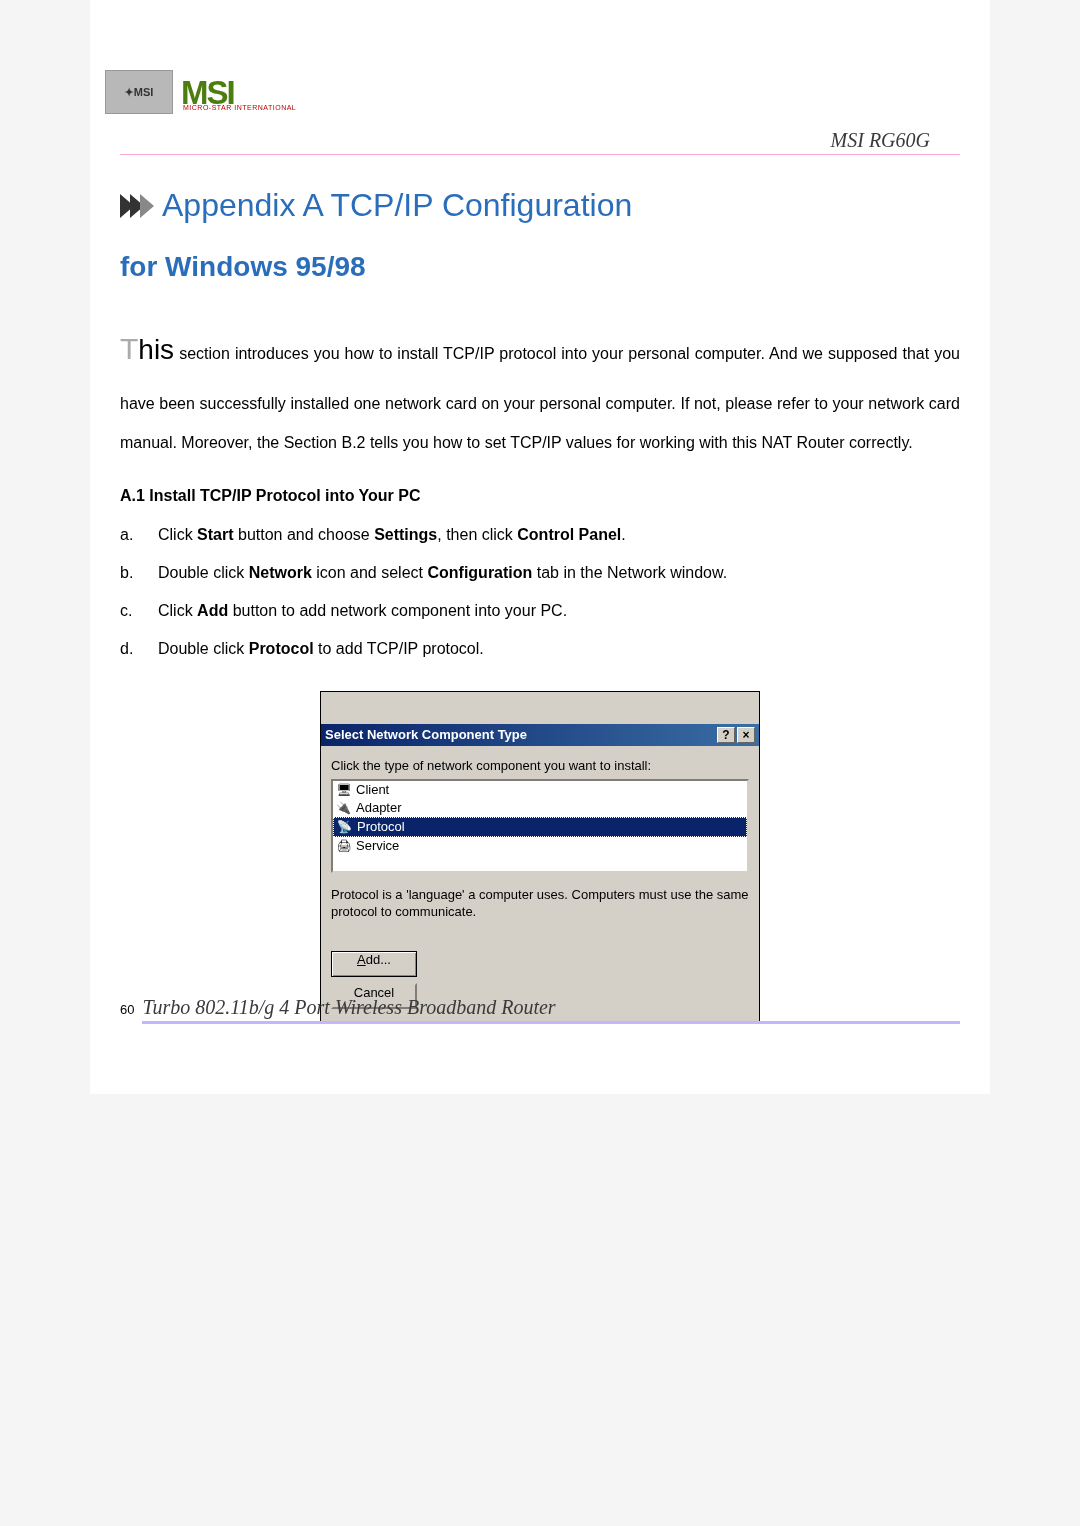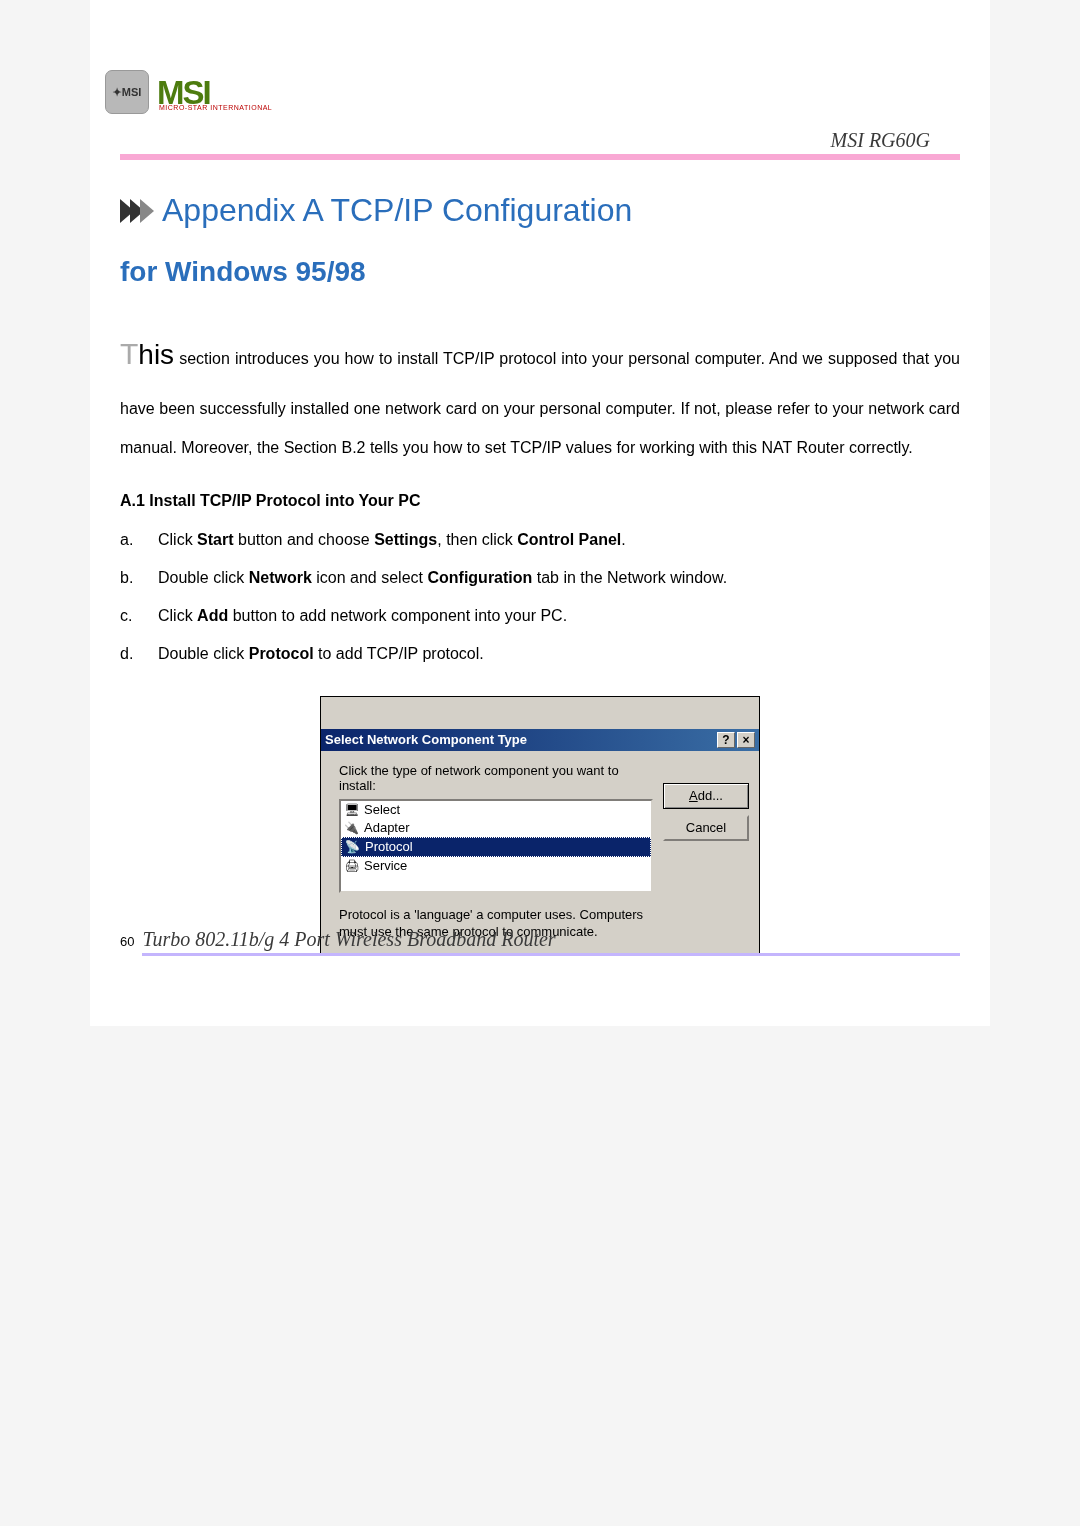--- a/index.html
+++ b/index.html
@@ -20,24 +20,24 @@
     .msi-logo {
       margin-left: 15px;
       margin-bottom: 15px;
     }
     .msi-logo-box {
       display: inline-flex;
       align-items: center;
       gap: 8px;
     }
     .msi-shield {
-      width: 44px;
+      width: 68px;
       height: 44px;
       background: #b8b8b8;
-      border-radius: 7px;
+      border-radius: 0;
       display: flex;
       align-items: center;
       justify-content: center;
       font-size: 11px;
       color: #333;
       font-weight: bold;
       border: 1px solid #999;
     }
     .msi-text {
       font-size: 33px;
@@ -54,21 +54,21 @@
       letter-spacing: 0.5px;
     }
     .header-right {
       text-align: right;
       font-family: 'Comic Sans MS', cursive;
       font-style: italic;
       color: #3a3a3a;
       font-size: 20px;
       padding-right: 30px;
       padding-bottom: 2px;
-      border-bottom: 6px solid #f9a8d4;
+      border-bottom: 1px solid #f9a8d4;
       margin: 0 30px 25px 30px;
     }
     .content {
       padding: 0 30px;
     }
     .title-row {
       display: flex;
       align-items: center;
       gap: 12px;
       margin: 10px 0 20px 0;
@@ -166,23 +166,24 @@
       border-bottom-color: #666;
       font-size: 12px;
       font-weight: bold;
       color: #000;
       display: flex;
       align-items: center;
       justify-content: center;
       line-height: 1;
     }
     .dialog-body {
-      padding: 12px 10px 14px 18px;
+      padding: 12px 10px 14px 10px;
       display: flex;
       gap: 10px;
+      flex-direction: column;
     }
     .dialog-left {
       flex: 1;
     }
     .dialog-instruction {
       font-size: 13px;
       color: #000;
       margin-bottom: 6px;
     }
     .listbox {
@@ -224,21 +225,20 @@
       padding-top: 20px;
     }
     .win-btn {
       width: 86px;
       height: 26px;
       background: #d4d0c8;
       border: 2px outset #d4d0c8;
       font-size: 13px;
       text-align: center;
       display: flex;
-      align-items: center;
       justify-content: center;
     }
     .win-btn.default {
       border: 1px solid #000;
       box-shadow: inset 1px 1px 0 #fff, inset -1px -1px 0 #888;
     }
     .footer {
       position: absolute;
       bottom: 70px;
       left: 30px;
@@ -322,21 +322,21 @@
             <span class="titlebar-btn">?</span>
             <span class="titlebar-btn">×</span>
           </span>
         </div>
         <div class="dialog-body">
           <div class="dialog-left">
             <div class="dialog-instruction">Click the type of network component you want to install:</div>
             <div class="listbox" id="dialog-listbox">
                 <div class="listbox-item">
                   <span class="list-icon">🖥</span>
-                  <span>Select</span>
+                  <span>Client</span>
                 </div>
                 <div class="listbox-item">
                   <span class="list-icon">🔌</span>
                   <span>Adapter</span>
                 </div>
                 <div class="listbox-item selected">
                   <span class="list-icon">📡</span>
                   <span>Protocol</span>
                 </div>
                 <div class="listbox-item">

